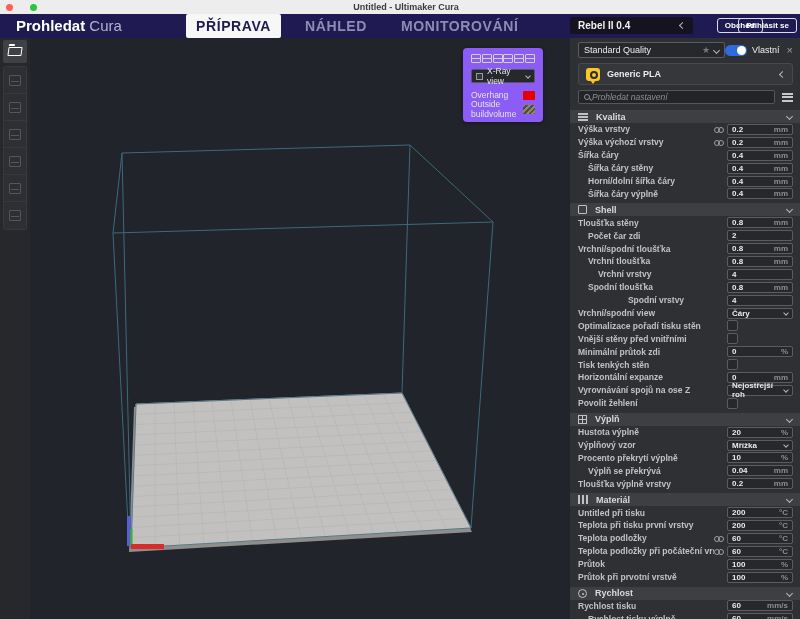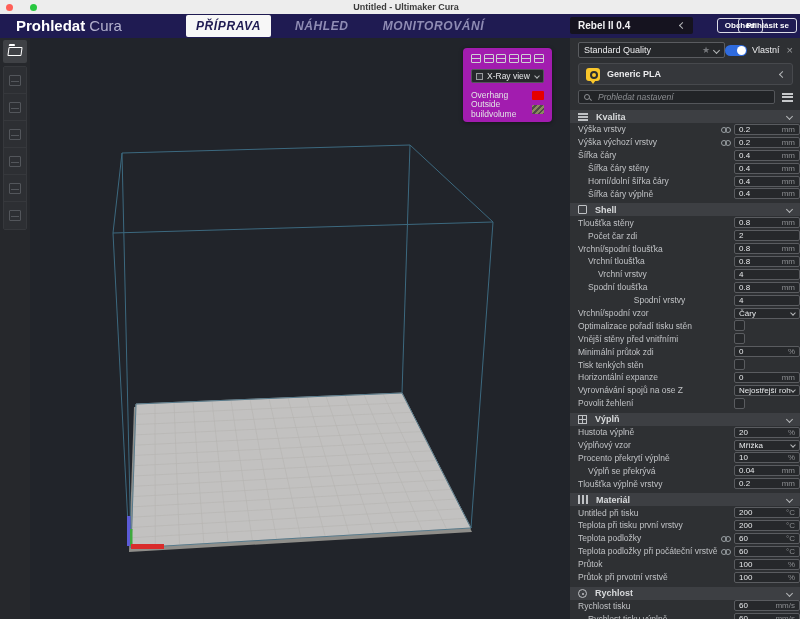--- a/index.html
+++ b/index.html
@@ -13,21 +13,21 @@
   .light.red{background:#ff5f57;}
   .light.green{background:#28c840;}
   .win-title{position:absolute;left:12px;right:0;text-align:center;font-size:9px;font-weight:bold;color:#3c3c3c;line-height:14px;}
 
   
   .header{position:absolute;left:0;top:14px;width:800px;height:24px;background:#1f1b52;}
   .logo{position:absolute;left:16px;top:0;height:24px;line-height:24px;font-size:15px;color:#fff;}
   .logo b{font-weight:bold;color:#ffffff;}
   .logo span{color:#b3b1ce;}
   .tabs{position:absolute;left:186px;top:3px;height:18px;display:flex;align-items:center;gap:14px;}
-  .tab{font-size:12px;font-weight:bold;letter-spacing:.6px;color:#8f8cb4;padding:4px 10px;border-radius:2px;cursor:default;font-style:italic;}
+  .tab{font-size:14px;font-weight:bold;letter-spacing:.6px;color:#8f8cb4;padding:4px 10px;border-radius:2px;cursor:default;}
   .tab.active{background:#f7f7f7;color:#1f1b52;}
   .printer-btn{position:absolute;left:570px;top:3px;width:123px;height:17px;background:#15131f;border-radius:2px;display:flex;align-items:center;padding:0 8px;}
   .printer-btn .pname{font-size:10px;font-weight:bold;color:#f0f0f2;flex:1;}
   .hdr-btn{position:absolute;top:4px;height:15px;border:1px solid #dcdce6;border-radius:3px;color:#fff;font-size:8px;font-weight:bold;line-height:13px;padding:0 7px;background:transparent;}
   .hdr-btn.shop{right:37px;}
   .hdr-btn.signin{right:3px;}
 
   
   .chev{display:inline-block;width:5px;height:5px;border-right:1px solid #b6b8ba;border-bottom:1px solid #b6b8ba;transform:rotate(45deg);}
   .chev.left{transform:rotate(135deg);}
@@ -43,21 +43,21 @@
   .file-btn{position:absolute;left:3px;top:2px;width:24px;height:23px;background:#3f4145;border-radius:2px;display:flex;align-items:center;justify-content:center;}
   .folder{position:relative;width:14px;height:9px;border:1px solid #fff;border-radius:1px;transform:skewX(-8deg);background:transparent;}
   .folder::before{content:'';position:absolute;left:-1px;top:-4px;width:6px;height:2px;background:#fff;border-radius:1px 1px 0 0;}
   .tool-group{position:absolute;left:3px;top:28px;width:24px;border:1px solid #36383c;border-radius:2px;}
   .tool-btn{width:100%;height:27px;display:flex;align-items:center;justify-content:center;background:#2d2f33;border-bottom:1px solid #36383c;}
   .tool-btn:last-child{border-bottom:none;}
   .tool-glyph{position:relative;width:12px;height:11px;border:1px solid #53565b;border-radius:1px;}
   .tool-glyph::before{content:'';position:absolute;left:1px;top:2px;right:1px;height:3px;border-bottom:1px solid #53565b;}
 
   
-  .view-panel{position:absolute;left:463px;top:10px;width:89px;background:#a21caf;border-radius:4px;padding:6px 8px 7px 8px;box-shadow:0 1px 4px rgba(0,0,0,.4);}
+  .view-panel{position:absolute;left:463px;top:10px;width:80px;background:#8b5cf6;border-radius:4px;padding:6px 8px 7px 8px;box-shadow:0 1px 4px rgba(0,0,0,.4);}
   .vicons{display:flex;justify-content:space-between;align-items:center;margin-bottom:6px;}
   .vicon{position:relative;width:10px;height:9px;border:1px solid #cfd1d4;border-radius:1px;}
   .vicon::before{content:'';position:absolute;left:0;top:1px;right:0;height:2px;border-bottom:1px solid #cfd1d4;}
   .vmode{height:14px;border:1px solid #55575b;background:#26282b;border-radius:2px;display:flex;align-items:center;padding:0 4px;gap:4px;margin-bottom:6px;}
   .vmode .sq{width:7px;height:7px;border:1px solid #9a9c9f;background:#33353a;}
   .vmode .vlabel{flex:1;font-size:8.5px;color:#e6e7e9;}
   .legend-row{display:flex;align-items:center;height:12px;margin-top:2px;}
   .legend-row .llabel{flex:1;font-size:8.5px;color:#e2e4e6;}
   .swatch{width:12px;height:9px;border-radius:1px;}
 
@@ -71,33 +71,33 @@
   .toggle{margin-left:auto;width:22px;height:11px;border-radius:6px;background:#2f6bde;position:relative;}
   .toggle::after{content:'';position:absolute;right:1px;top:1px;width:9px;height:9px;border-radius:50%;background:#fff;}
   .toggle-label{font-size:9px;color:#ececee;margin-left:5px;}
   .close-x{margin-left:7px;font-size:11px;color:#9a9c9e;line-height:1;}
   .pla-row{margin-top:5px;height:22px;background:#35373b;border:1px solid #47494d;border-radius:3px;display:flex;align-items:center;padding:0 7px;gap:7px;}
   .badge{position:relative;width:14px;height:13px;background:#f9c62b;border-radius:3px;}
   .badge::before{content:'';position:absolute;left:3.5px;top:3px;width:4px;height:4px;border:2px solid #2b2d30;border-radius:50%;}
   .badge::after{content:'';position:absolute;left:4px;bottom:-3px;border-left:3px solid transparent;border-right:3px solid transparent;border-top:4px solid #f9c62b;}
   .pla-label{flex:1;font-size:9px;font-weight:bold;color:#ececee;}
   .search-row{margin-top:5px;display:flex;align-items:center;gap:7px;}
-  .search-field{flex:1;height:14px;border:1px solid #54565a;background:#222427;border-radius:2px;display:flex;align-items:center;padding:0 5px;gap:8px;}
+  .search-field{flex:1;height:14px;border:1px solid #54565a;background:#222427;border-radius:2px;display:flex;align-items:center;padding:0 5px;gap:2px;}
   .search-field input{flex:1;background:transparent;border:none;outline:none;font-size:8.5px;color:#d0d2d4;padding:0;}
   .search-field input::placeholder{color:#8d8f93;font-style:italic;}
   .mag{position:relative;width:6px;height:6px;border:1px solid #8d8f93;border-radius:50%;flex:none;}
   .mag::after{content:'';position:absolute;right:-3px;bottom:-1px;width:3px;height:1px;background:#8d8f93;transform:rotate(45deg);}
   .hamburger{width:11px;height:9px;border-top:2px solid #c6c8ca;border-bottom:2px solid #c6c8ca;position:relative;}
   .hamburger::before{content:'';position:absolute;left:0;right:0;top:1.5px;height:2px;background:#c6c8ca;}
 
   #settings-list{margin-top:6px;}
   .sec-header{height:13px;margin-top:3px;background:#3d3f43;display:flex;align-items:center;padding:0 8px;}
   .sec-title{font-size:9px;font-weight:bold;color:#d8dadc;margin-left:8px;flex:1;}
   .sec-icon{flex:none;}
-  .srow{display:flex;align-items:center;height:12.9px;padding:0 0 0 8px;}
+  .srow{display:flex;align-items:center;height:12.9px;padding:0 7px 0 8px;font-weight:bold;}
   .rlabel{flex:1;font-size:8.5px;color:#c0c2c5;white-space:nowrap;overflow:hidden;}
   .lslot{width:13px;display:flex;justify-content:flex-start;align-items:center;flex:none;}
   .field{position:relative;width:66px;height:11px;border:1px solid #5a5c60;background:#26282b;border-radius:2px;display:flex;align-items:center;padding:0 4px;flex:none;}
   .fval{font-size:8px;color:#e8eaec;flex:1;}
   .funit{font-size:8px;color:#8c8e91;}
   .cbox{width:11px;height:11px;border:1px solid #5a5c60;background:#26282b;border-radius:2px;flex:none;margin-right:55px;}
   
   .icon-quality{width:10px;height:8px;border-top:2px solid #bfc1c4;border-bottom:2px solid #bfc1c4;position:relative;}
   .icon-quality::before{content:'';position:absolute;left:0;right:0;top:1px;height:2px;background:#bfc1c4;}
   .icon-shell{width:9px;height:9px;border:1px solid #bfc1c4;border-radius:1px;}
@@ -383,21 +383,21 @@
             </span>
           </div>
           <div class="srow">
             <span class="rlabel" style="padding-left: 20px; text-align: center;">Spodní vrstvy</span>
             <span class="lslot"></span>
             <span class="field">
               <span class="fval">4</span>
             </span>
           </div>
           <div class="srow">
-            <span class="rlabel" style="padding-left: 0px;">Vrchní/spodní vzor</span>
+            <span class="rlabel" style="padding-left: 0px;">Vrchní/spodní view</span>
             <span class="lslot"></span>
             <span class="field">
               <span class="fval">Čáry</span>
               <span class="chev small"></span>
             </span>
           </div>
           <div class="srow">
             <span class="rlabel" style="padding-left: 0px;">Optimalizace pořadí tisku stěn</span>
             <span class="lslot"></span>
             <span class="cbox"></span>

